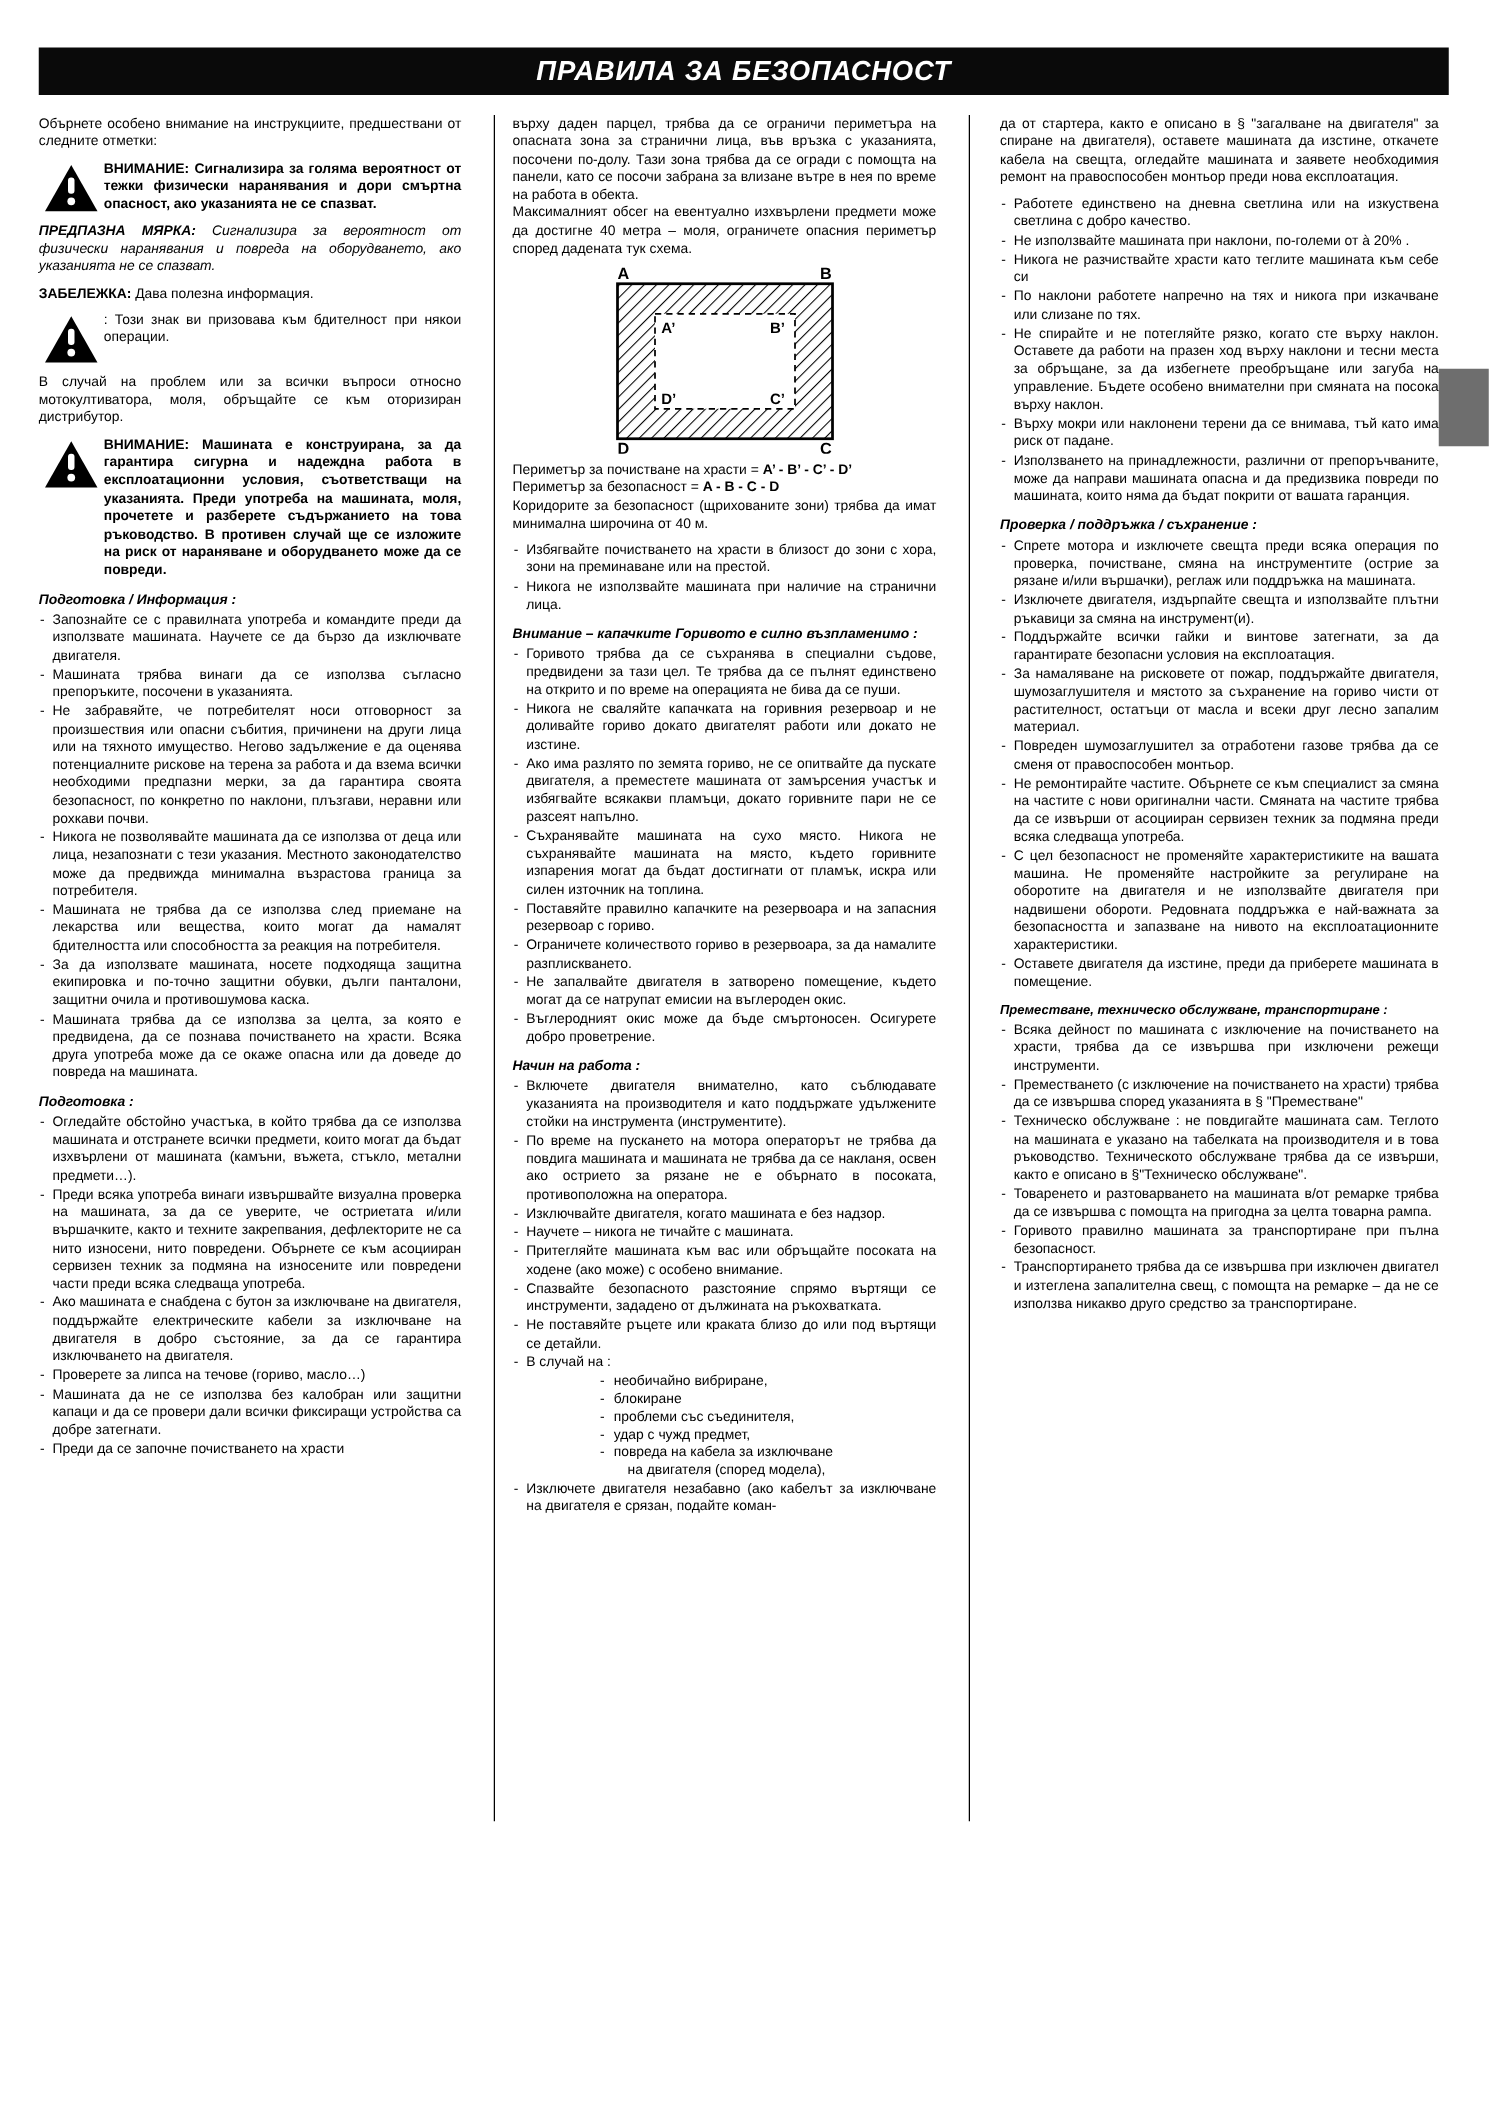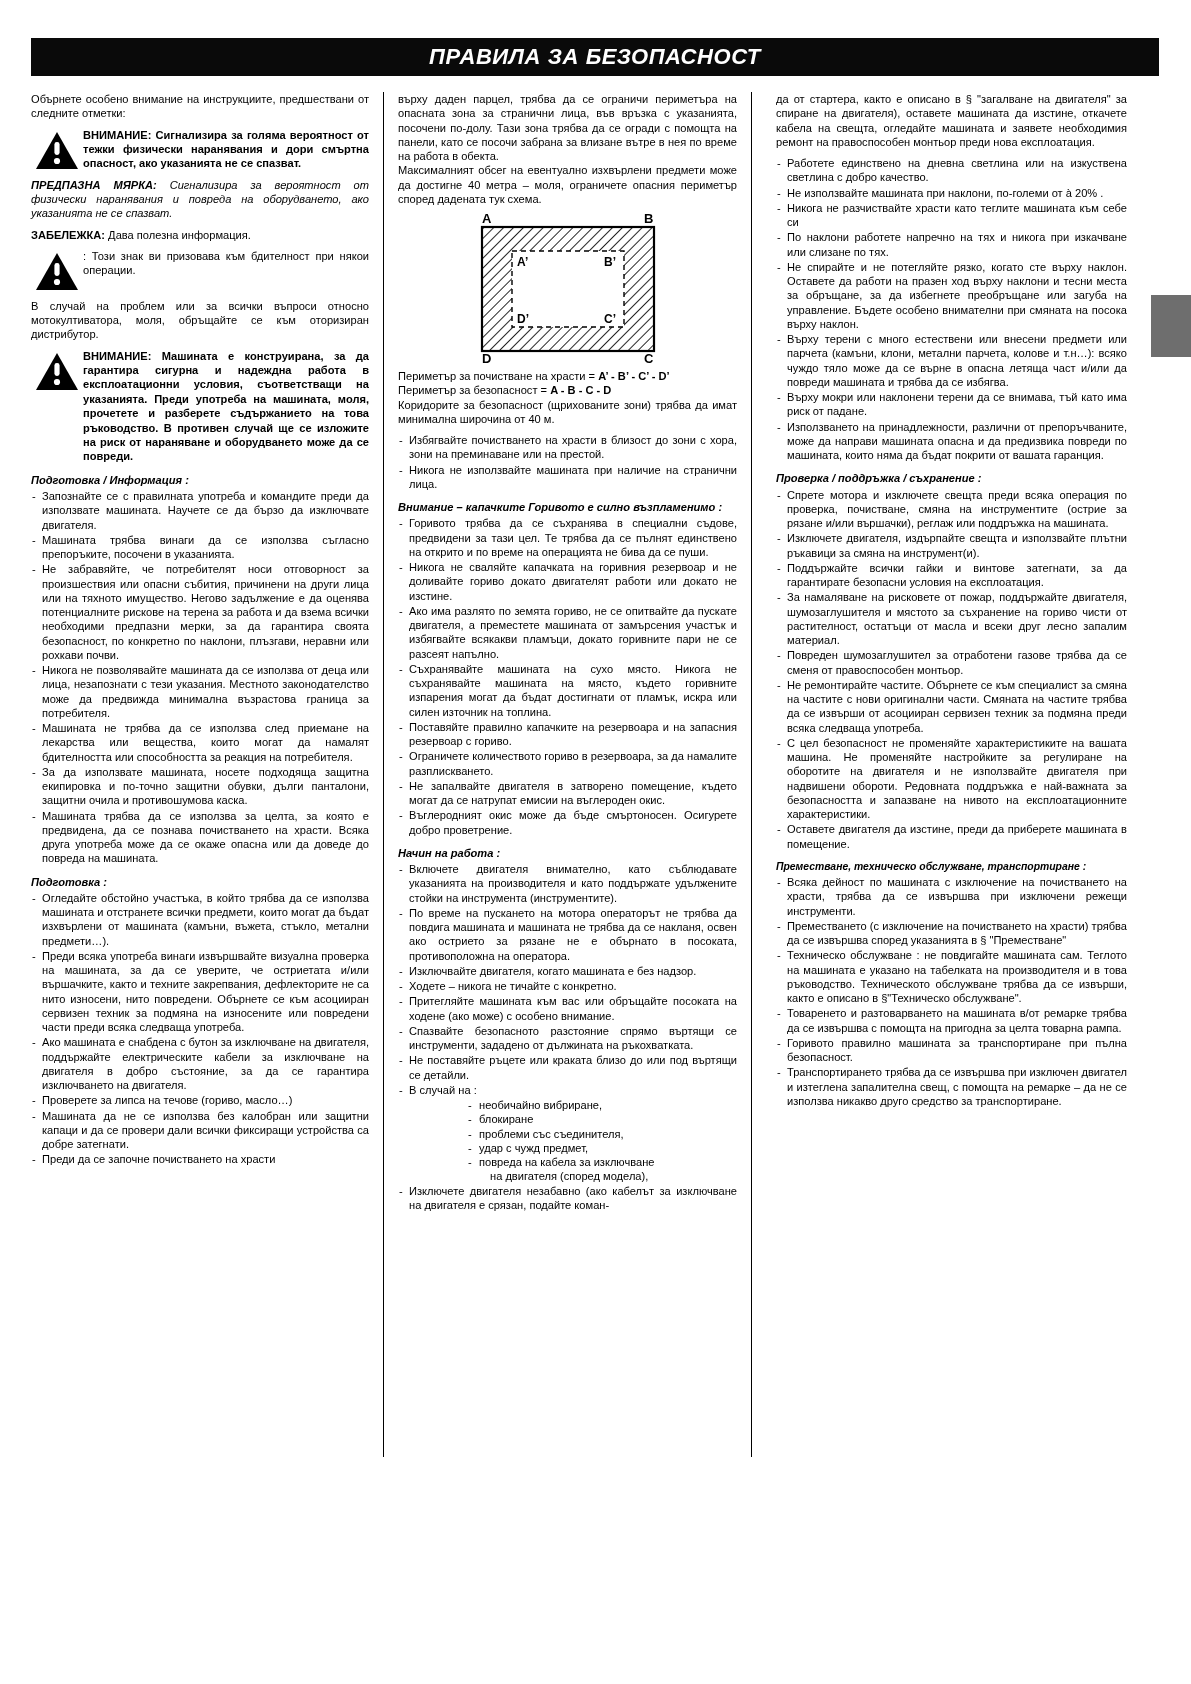--- a/index.html
+++ b/index.html
@@ -43,21 +43,21 @@
     font-family: "Liberation Sans", sans-serif;
   }
   
   .columns {
     position: absolute;
     left: 31px;
     top: 92px;
     width: 1128px;
     height: 1365px;
     display: flex;
-    gap: 0;
+    gap: 12px;
   }
   .col {
     width: 352px;
     font-size: 11.1px;
     line-height: 1.285;
     text-align: justify;
     box-sizing: border-box;
   }
   .col-1 { padding-right: 14px; }
   .col-2 {
@@ -272,21 +272,21 @@
       <div class="item">Съхранявайте машината на сухо място. Никога не съхранявайте машината на място, където горивните изпарения могат да бъдат достигнати от пламък, искра или силен източник на топлина.</div>
       <div class="item">Поставяйте правилно капачките на резервоара и на запасния резервоар с гориво.</div>
       <div class="item">Ограничете количеството гориво в резервоара, за да намалите разплискването.</div>
       <div class="item">Не запалвайте двигателя в затворено помещение, където могат да се натрупат емисии на въглероден окис.</div>
       <div class="item">Въглеродният окис може да бъде смъртоносен. Осигурете добро проветрение.</div>
 
       <div class="sec-head">Начин на работа :</div>
       <div class="item">Включете двигателя внимателно, като съблюдавате указанията на производителя и като поддържате удължените стойки на инструмента (инструментите).</div>
       <div class="item">По време на пускането на мотора операторът не трябва да повдига машината и машината не трябва да се накланя, освен ако острието за рязане не е обърнато в посоката, противоположна на оператора.</div>
       <div class="item">Изключвайте двигателя, когато машината е без надзор.</div>
-      <div class="item">Ходете – никога не тичайте с конкретно.</div>
+      <div class="item">Научете – никога не тичайте с машината.</div>
       <div class="item">Притегляйте машината към вас или обръщайте посоката на ходене (ако може) с особено внимание.</div>
       <div class="item">Спазвайте безопасното разстояние спрямо въртящи се инструменти, зададено от дължината на ръкохватката.</div>
       <div class="item">Не поставяйте ръцете или краката близо до или под въртящи се детайли.</div>
       <div class="item">В случай на :</div>
 
       <div class="sublist">
         <div class="sub">необичайно вибриране,</div>
         <div class="sub">блокиране</div>
         <div class="sub">проблеми със съединителя,</div>
         <div class="sub">удар с чужд предмет,</div>
@@ -299,21 +299,20 @@
 
     <div class="col col-3">
 
       <p class="para">да от стартера, както е описано в § "загалване на двигателя" за спиране на двигателя), оставете машината да изстине, откачете кабела на свещта, огледайте машината и заявете необходимия ремонт на правоспособен монтьор преди нова експлоатация.</p>
 
       <div class="item">Работете единствено на дневна светлина или на изкуствена светлина с добро качество.</div>
       <div class="item">Не използвайте машината при наклони, по-големи от à 20% .</div>
       <div class="item">Никога не разчиствайте храсти като теглите машината към себе си</div>
       <div class="item">По наклони работете напречно на тях и никога при изкачване или слизане по тях.</div>
       <div class="item">Не спирайте и не потегляйте рязко, когато сте върху наклон. Оставете да работи на празен ход върху наклони и тесни места за обръщане, за да избегнете преобръщане или загуба на управление. Бъдете особено внимателни при смяната на посока върху наклон.</div>
-      <div class="item">Върху терени с много естествени или внесени предмети или парчета (камъни, клони, метални парчета, колове и т.н…): всяко чуждо тяло може да се върне в опасна летяща част и/или да повреди машината и трябва да се избягва.</div>
       <div class="item">Върху мокри или наклонени терени да се внимава, тъй като има риск от падане.</div>
       <div class="item">Използването на принадлежности, различни от препоръчваните, може да направи машината опасна и да предизвика повреди по машината, които няма да бъдат покрити от вашата гаранция.</div>
 
       <div class="sec-head">Проверка / поддръжка / съхранение :</div>
       <div class="item">Спрете мотора и изключете свещта преди всяка операция по проверка, почистване, смяна на инструментите (острие за рязане и/или вършачки), реглаж или поддръжка на машината.</div>
       <div class="item">Изключете двигателя, издърпайте свещта и използвайте плътни ръкавици за смяна на инструмент(и).</div>
       <div class="item">Поддържайте всички гайки и винтове затегнати, за да гарантирате безопасни условия на експлоатация.</div>
       <div class="item">За намаляване на рисковете от пожар, поддържайте двигателя, шумозаглушителя и мястото за съхранение на гориво чисти от растителност, остатъци от масла и всеки друг лесно запалим материал.</div>
       <div class="item">Повреден шумозаглушител за отработени газове трябва да се сменя от правоспособен монтьор.</div>
       <div class="item">Не ремонтирайте частите. Обърнете се към специалист за смяна на частите с нови оригинални части. Смяната на частите трябва да се извърши от асоцииран сервизен техник за подмяна преди всяка следваща употреба.</div>

